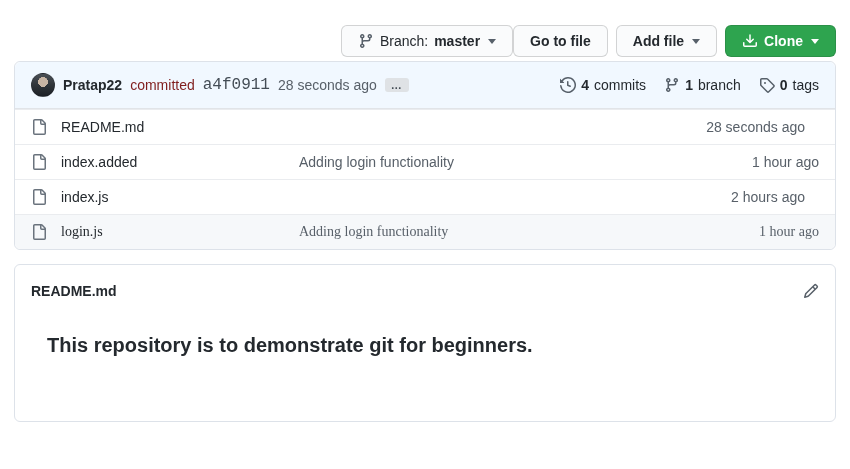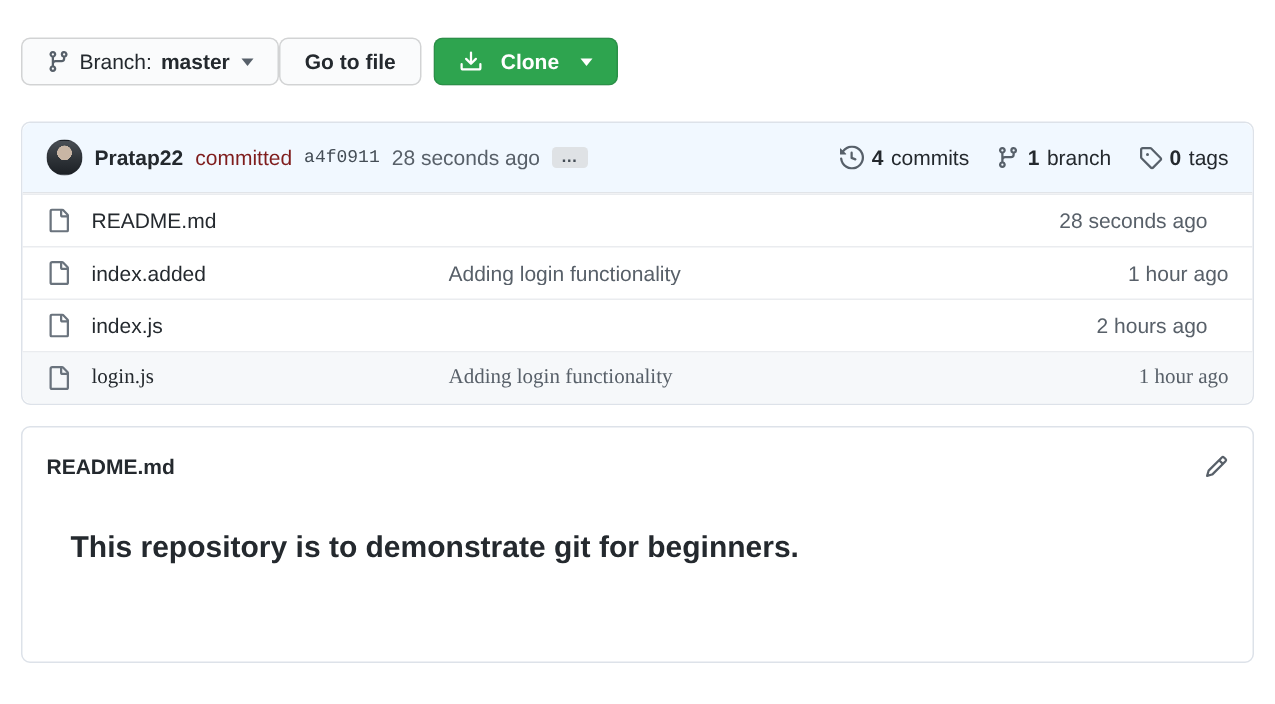--- a/index.html
+++ b/index.html
@@ -6,38 +6,37 @@
   html, body { width: 850px; height: 469px; overflow: hidden; }
   body {
     font-family: "Liberation Sans", sans-serif;
     background: #ffffff;
     color: #24292e;
     font-size: 14px;
   }
   .page { padding: 25px 14px 0; }
 
   
-  .toolbar { display: flex; justify-content: flex-start; align-items: center; margin-bottom: 24px; }
+  .toolbar { display: flex; justify-content: flex-end; align-items: center; margin-bottom: 4px; }
   .btn {
     display: inline-flex; align-items: center; gap: 6px;
     height: 32px; padding: 0 16px;
     background: #fafbfc;
     border: 1px solid rgba(27,31,35,0.18);
     border-radius: 6px;
     font-size: 14px; font-weight: 600; color: #24292e;
     font-family: "Liberation Sans", sans-serif;
     cursor: pointer; white-space: nowrap;
   }
   .btn .normal { font-weight: 400; }
   .toolbar-right { display: flex; gap: 8px; }
   .btn-primary {
     background: #2ea44f;
     border-color: rgba(27,31,35,0.15);
     color: #ffffff;
-    gap: 12px;
   }
   .caret {
     width: 0; height: 0; display: inline-block;
     border-left: 4px solid transparent; border-right: 4px solid transparent;
     border-top: 5px solid #57606a; margin-left: 2px;
   }
   .btn-primary .caret { border-top-color: #ffffff; }
   .octicon { display: inline-block; vertical-align: text-bottom; fill: #57606a; }
   .btn-primary .octicon { fill: #ffffff; }
 
@@ -53,21 +52,21 @@
   }
   .avatar {
     width: 24px; height: 24px; border-radius: 50%; flex: 0 0 24px;
     background:
       radial-gradient(circle at 50% 36%, #c8b5a4 0 27%, rgba(0,0,0,0) 28%),
       linear-gradient(180deg, #4a4f55 0%, #2e3338 55%, #1d2126 100%);
     border: 1px solid rgba(27,31,35,0.1);
   }
   .commit-author { font-weight: 700; color: #24292e; text-decoration: none; }
   .commit-verb { color: #7f1d1d; }
-  .commit-sha { font-family: "Liberation Mono", monospace; font-size: 12px; color: #444d56; text-decoration: none; }
+  .commit-sha { font-family: "Liberation Mono", monospace; font-size: 16px; color: #444d56; text-decoration: none; }
   .commit-age { color: #586069; }
   .ellipsis-btn {
     background: #dfe2e5; border: 0; border-radius: 3px;
     color: #444d56; font-weight: 700; font-size: 11px; line-height: 10px;
     padding: 2px 6px 6px; height: 14px; cursor: pointer; letter-spacing: 1px;
   }
   .commit-stats { margin-left: auto; display: flex; align-items: center; gap: 18px; }
   .stat { display: inline-flex; align-items: center; gap: 5px; color: #24292e; text-decoration: none; }
   .stat b { font-weight: 700; }
 
@@ -111,20 +110,24 @@
     <button class="btn">
       <svg class="octicon" width="16" height="16" viewBox="0 0 16 16">
           <path d="M9.5 3.25a2.25 2.25 0 1 1 3 2.122V6A2.5 2.5 0 0 1 10 8.5H6a1 1 0 0 0-1 1v1.128a2.251 2.251 0 1 1-1.5 0V5.372a2.25 2.25 0 1 1 1.5 0v1.836A2.493 2.493 0 0 1 6 7h4a1 1 0 0 0 1-1v-.628A2.25 2.25 0 0 1 9.5 3.25Zm-6 0a.75.75 0 1 0 1.5 0 .75.75 0 0 0-1.5 0Zm8.25-.75a.75.75 0 1 0 0 1.5.75.75 0 0 0 0-1.5ZM4.25 12a.75.75 0 1 0 0 1.5.75.75 0 0 0 0-1.5Z"></path>
         </svg>
       <span class="normal">Branch:</span>
       <span>master</span>
       <span class="caret"></span>
     </button>
     <div class="toolbar-right">
       <button class="btn">Go to file</button>
+      <button class="btn">
+        <span>Add file</span>
+        <span class="caret"></span>
+      </button>
       <button class="btn btn-primary">
         <svg class="octicon" width="16" height="16" viewBox="0 0 16 16">
             <path d="M2.75 14A1.75 1.75 0 0 1 1 12.25v-2.5a.75.75 0 0 1 1.5 0v2.5c0 .138.112.25.25.25h10.5a.25.25 0 0 0 .25-.25v-2.5a.75.75 0 0 1 1.5 0v2.5A1.75 1.75 0 0 1 13.25 14Z"></path>
             <path d="M7.25 7.689V2a.75.75 0 0 1 1.5 0v5.689l1.97-1.969a.749.749 0 1 1 1.06 1.06l-3.25 3.25a.749.749 0 0 1-1.06 0L4.22 6.78a.749.749 0 1 1 1.06-1.06l1.97 1.969Z"></path>
           </svg>
         <span>Clone</span>
         <span class="caret"></span>
       </button>
     </div>
   </div>

